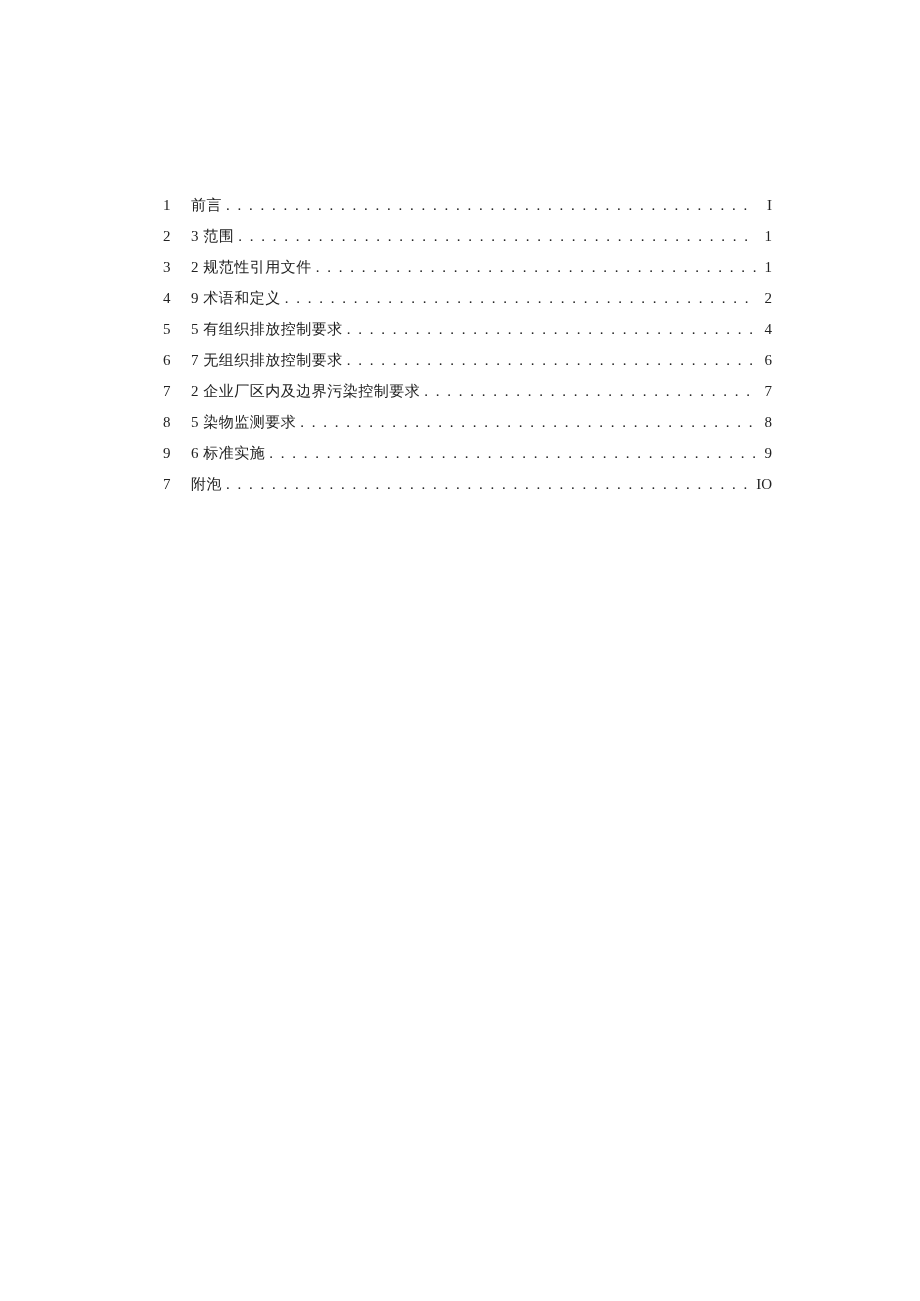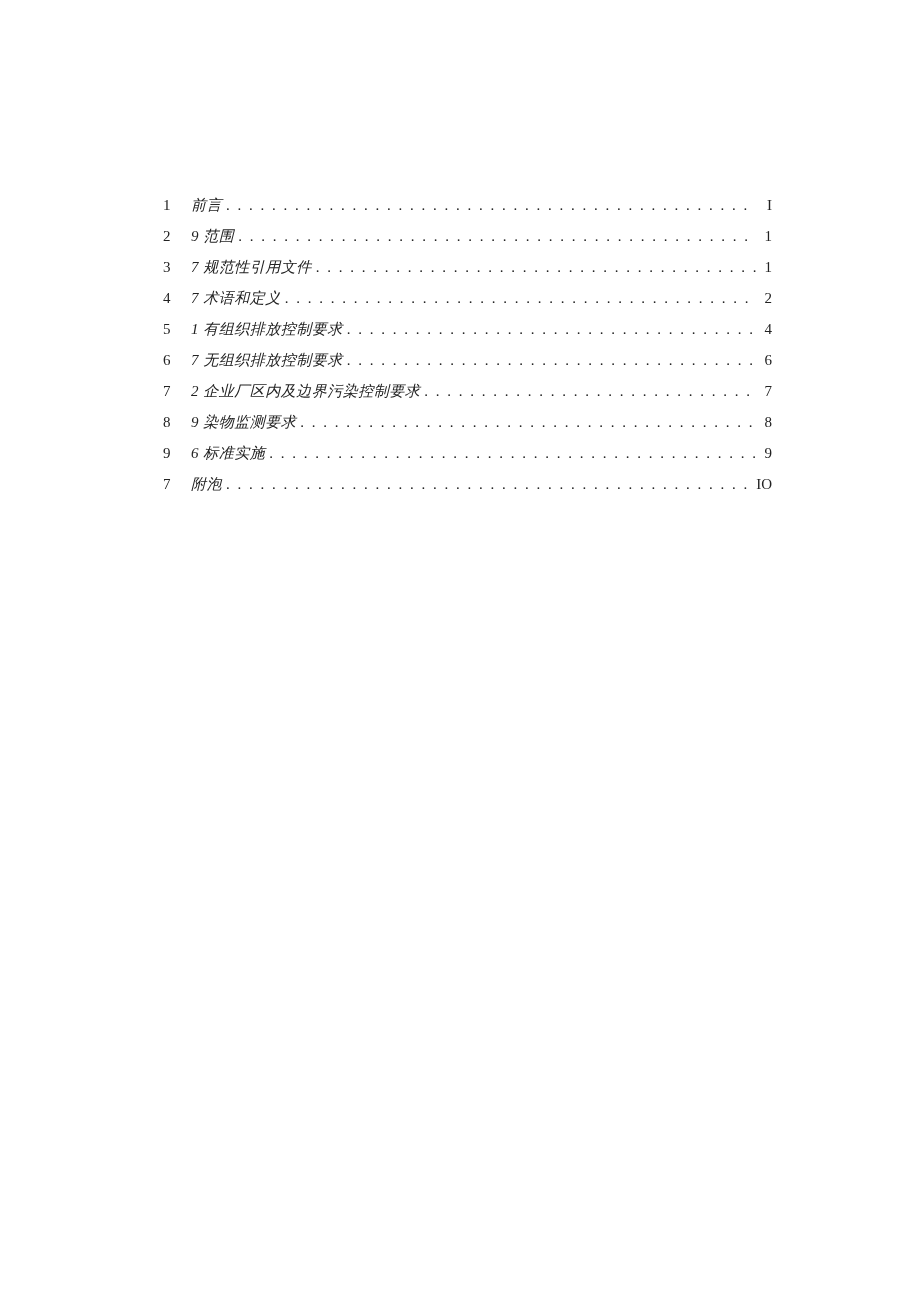--- a/index.html
+++ b/index.html
@@ -27,21 +27,20 @@
       margin-bottom: 16px;
       line-height: 1.0;
     }
     .toc-num {
       width: 28px;
       flex-shrink: 0;
     }
     .toc-label {
       flex-shrink: 0;
       letter-spacing: 0.5px;
-      font-style: italic;
     }
     .toc-dots {
       flex: 1;
       overflow: hidden;
       letter-spacing: 2px;
       white-space: nowrap;
       padding-left: 4px;
       padding-right: 4px;
     }
     .toc-page {
@@ -55,57 +54,57 @@
 
 <ol class="toc-list">
   <li class="toc-row">
     <span class="toc-num">1</span>
     <span class="toc-label">前言</span>
     <span class="toc-dots">. . . . . . . . . . . . . . . . . . . . . . . . . . . . . . . . . . . . . . . . . . . . . . . . . . . . . . . . . . . . . . . . . . . . . . . . . . . . . . . . . . . . . . . . . . . . . . . . . . . . . . . . . . . . . . . .</span>
     <span class="toc-page">I</span>
   </li>
   <li class="toc-row">
     <span class="toc-num">2</span>
-    <span class="toc-label">9 范围</span>
+    <span class="toc-label">3 范围</span>
     <span class="toc-dots">. . . . . . . . . . . . . . . . . . . . . . . . . . . . . . . . . . . . . . . . . . . . . . . . . . . . . . . . . . . . . . . . . . . . . . . . . . . . . . . . . . . . . . . . . . . . . . . . . . . . . . . . . . . . . . . .</span>
     <span class="toc-page">1</span>
   </li>
   <li class="toc-row">
     <span class="toc-num">3</span>
-    <span class="toc-label">7 规范性引用文件</span>
+    <span class="toc-label">2 规范性引用文件</span>
     <span class="toc-dots">. . . . . . . . . . . . . . . . . . . . . . . . . . . . . . . . . . . . . . . . . . . . . . . . . . . . . . . . . . . . . . . . . . . . . . . . . . . . . . . . . . . . . . . . . . . . . . . . . . . . . . . . . . . . . . . .</span>
     <span class="toc-page">1</span>
   </li>
   <li class="toc-row">
     <span class="toc-num">4</span>
-    <span class="toc-label">7 术语和定义</span>
+    <span class="toc-label">9 术语和定义</span>
     <span class="toc-dots">. . . . . . . . . . . . . . . . . . . . . . . . . . . . . . . . . . . . . . . . . . . . . . . . . . . . . . . . . . . . . . . . . . . . . . . . . . . . . . . . . . . . . . . . . . . . . . . . . . . . . . . . . . . . . . . .</span>
     <span class="toc-page">2</span>
   </li>
   <li class="toc-row">
     <span class="toc-num">5</span>
-    <span class="toc-label">1 有组织排放控制要求</span>
+    <span class="toc-label">5 有组织排放控制要求</span>
     <span class="toc-dots">. . . . . . . . . . . . . . . . . . . . . . . . . . . . . . . . . . . . . . . . . . . . . . . . . . . . . . . . . . . . . . . . . . . . . . . . . . . . . . . . . . . . . . . . . . . . . . . . . . . . . . . . . . . . . . . .</span>
     <span class="toc-page">4</span>
   </li>
   <li class="toc-row">
     <span class="toc-num">6</span>
     <span class="toc-label">7 无组织排放控制要求</span>
     <span class="toc-dots">. . . . . . . . . . . . . . . . . . . . . . . . . . . . . . . . . . . . . . . . . . . . . . . . . . . . . . . . . . . . . . . . . . . . . . . . . . . . . . . . . . . . . . . . . . . . . . . . . . . . . . . . . . . . . . . .</span>
     <span class="toc-page">6</span>
   </li>
   <li class="toc-row">
     <span class="toc-num">7</span>
     <span class="toc-label">2 企业厂区内及边界污染控制要求</span>
     <span class="toc-dots">. . . . . . . . . . . . . . . . . . . . . . . . . . . . . . . . . . . . . . . . . . . . . . . . . . . . . . . . . . . . . . . . . . . . . . . . . . . . . . . . . . . . . . . . . . . . . . . . . . . . . . . . . . . . . . . .</span>
     <span class="toc-page">7</span>
   </li>
   <li class="toc-row">
     <span class="toc-num">8</span>
-    <span class="toc-label">9 染物监测要求</span>
+    <span class="toc-label">5 染物监测要求</span>
     <span class="toc-dots">. . . . . . . . . . . . . . . . . . . . . . . . . . . . . . . . . . . . . . . . . . . . . . . . . . . . . . . . . . . . . . . . . . . . . . . . . . . . . . . . . . . . . . . . . . . . . . . . . . . . . . . . . . . . . . . .</span>
     <span class="toc-page">8</span>
   </li>
   <li class="toc-row">
     <span class="toc-num">9</span>
     <span class="toc-label">6 标准实施</span>
     <span class="toc-dots">. . . . . . . . . . . . . . . . . . . . . . . . . . . . . . . . . . . . . . . . . . . . . . . . . . . . . . . . . . . . . . . . . . . . . . . . . . . . . . . . . . . . . . . . . . . . . . . . . . . . . . . . . . . . . . . .</span>
     <span class="toc-page">9</span>
   </li>
   <li class="toc-row">

